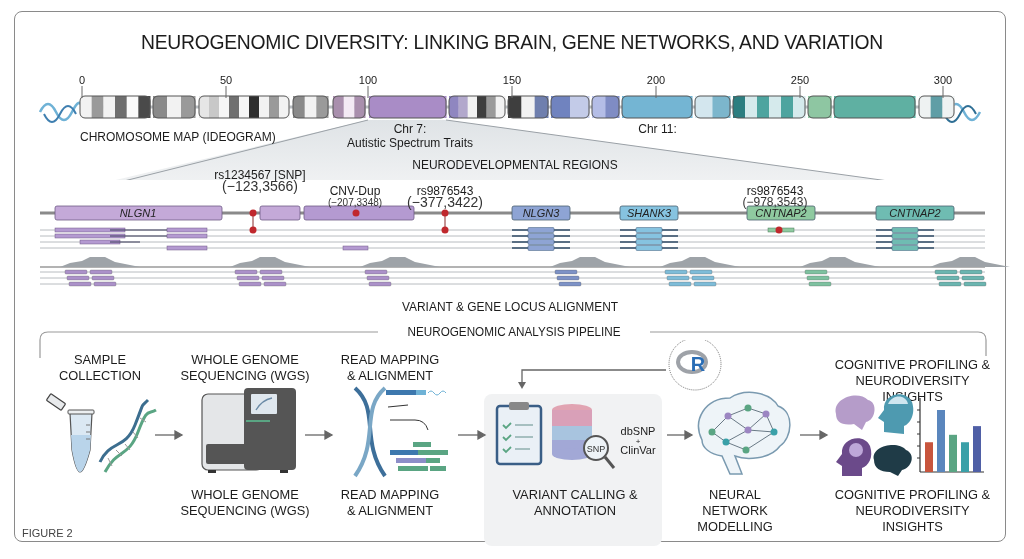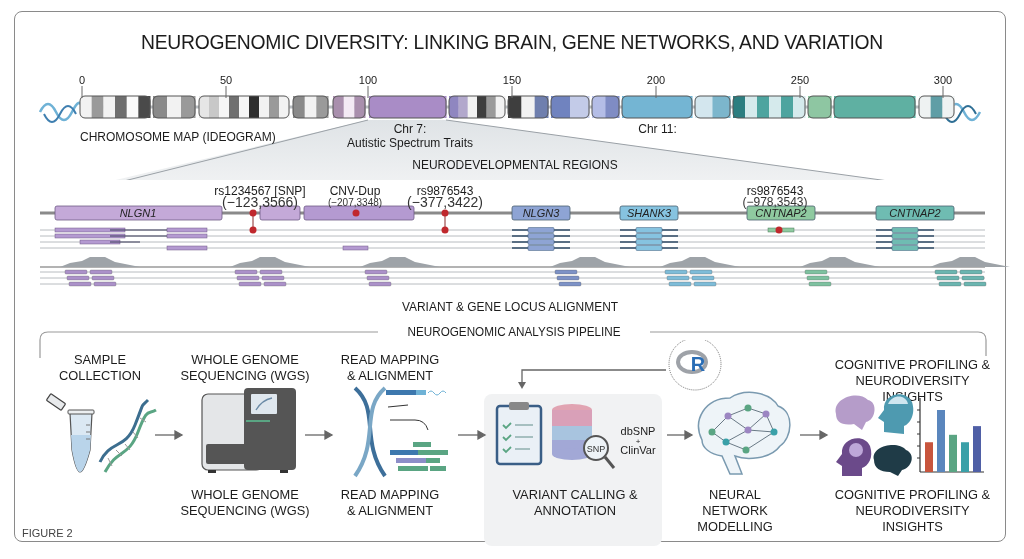--- a/index.html
+++ b/index.html
@@ -270,21 +270,21 @@
       <path d="M930,92 L940,88 L952,86 L960,82 L975,82 L985,87 L1000,90 L1010,92 Z" fill="#9ea3a8"></path>
       <rect x="935" y="95" width="22" height="4" rx="1" fill="#6bb5b0" stroke="#555" stroke-width="0.3"></rect>
       <rect x="960" y="95" width="22" height="4" rx="1" fill="#6bb5b0" stroke="#555" stroke-width="0.3"></rect>
       <rect x="937" y="101" width="22" height="4" rx="1" fill="#6bb5b0" stroke="#555" stroke-width="0.3"></rect>
       <rect x="962" y="101" width="22" height="4" rx="1" fill="#6bb5b0" stroke="#555" stroke-width="0.3"></rect>
       <rect x="939" y="107" width="22" height="4" rx="1" fill="#6bb5b0" stroke="#555" stroke-width="0.3"></rect>
       <rect x="964" y="107" width="22" height="4" rx="1" fill="#6bb5b0" stroke="#555" stroke-width="0.3"></rect>
     </g>
 </svg>
 
-<div class="lbl" style="left:205px;top:184px;width:110px">
+<div class="lbl" style="left:205px;top:168px;width:110px">
   <div>rs1234567 [SNP]</div>
   <div style="font-size:14px;line-height:9px;color:#333">(−123,3566)</div>
 </div>
 <div class="lbl" style="left:315px;top:184px;width:80px">
   <div>CNV-Dup</div>
   <div style="font-size:10px;line-height:9px;color:#333">(−207,3348)</div>
 </div>
 <div class="lbl" style="left:405px;top:184px;width:80px">
   <div>rs9876543</div>
   <div style="font-size:14px;line-height:9px;color:#333">(−377,3422)</div>

